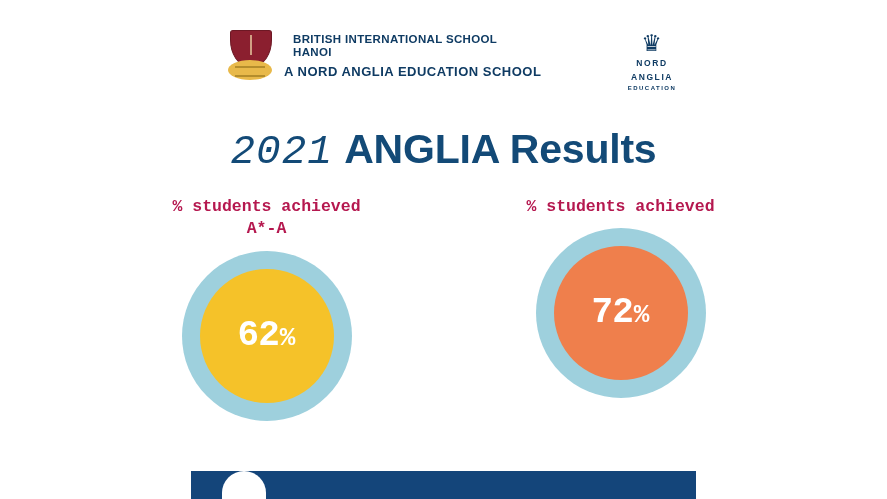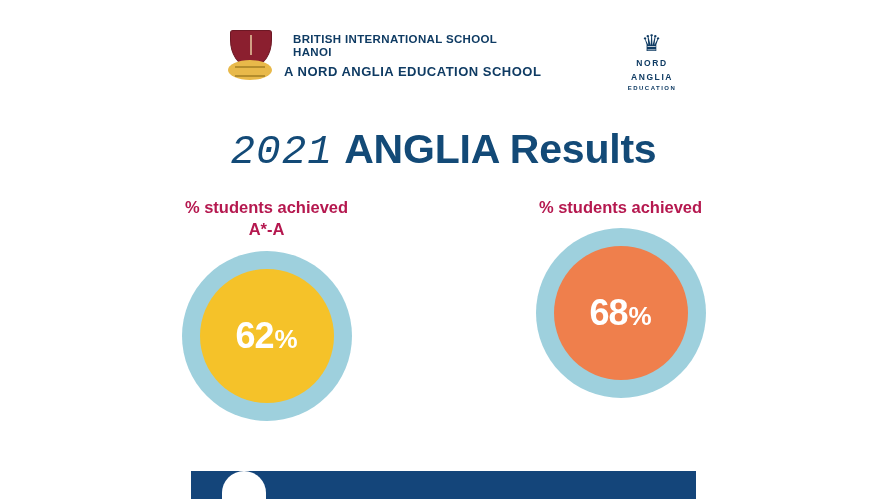--- a/index.html
+++ b/index.html
@@ -167,20 +167,21 @@
 
   
   .stats {
     position: absolute;
     left: 0;
     top: 196px;
     width: 887px;
     display: flex;
     justify-content: center;
     gap: 114px;
+    font-family: Liberation Mono, monospace;
   }
   .stat {
     width: 240px;
     text-align: center;
   }
   .stat-label {
     color: #b5184f;
     font-size: 16.5px;
     font-weight: bold;
     line-height: 1.35;
@@ -287,21 +288,21 @@
         </div>
       </div>
     </div>
 
     <div class="stat">
       <div class="stat-label">
         <div>% students achieved</div>
       </div>
       <div class="donut" style="background:#9ed0dd;">
         <div class="donut-inner" style="background:#ef7f4c;">
-          <span class="value">68</span>
+          <span class="value">72</span>
             <span class="pct">%</span>
         </div>
       </div>
     </div>
 
   </div>
 
   <div class="bottom-bar"></div>
   <div class="bottom-notch"></div>
 

